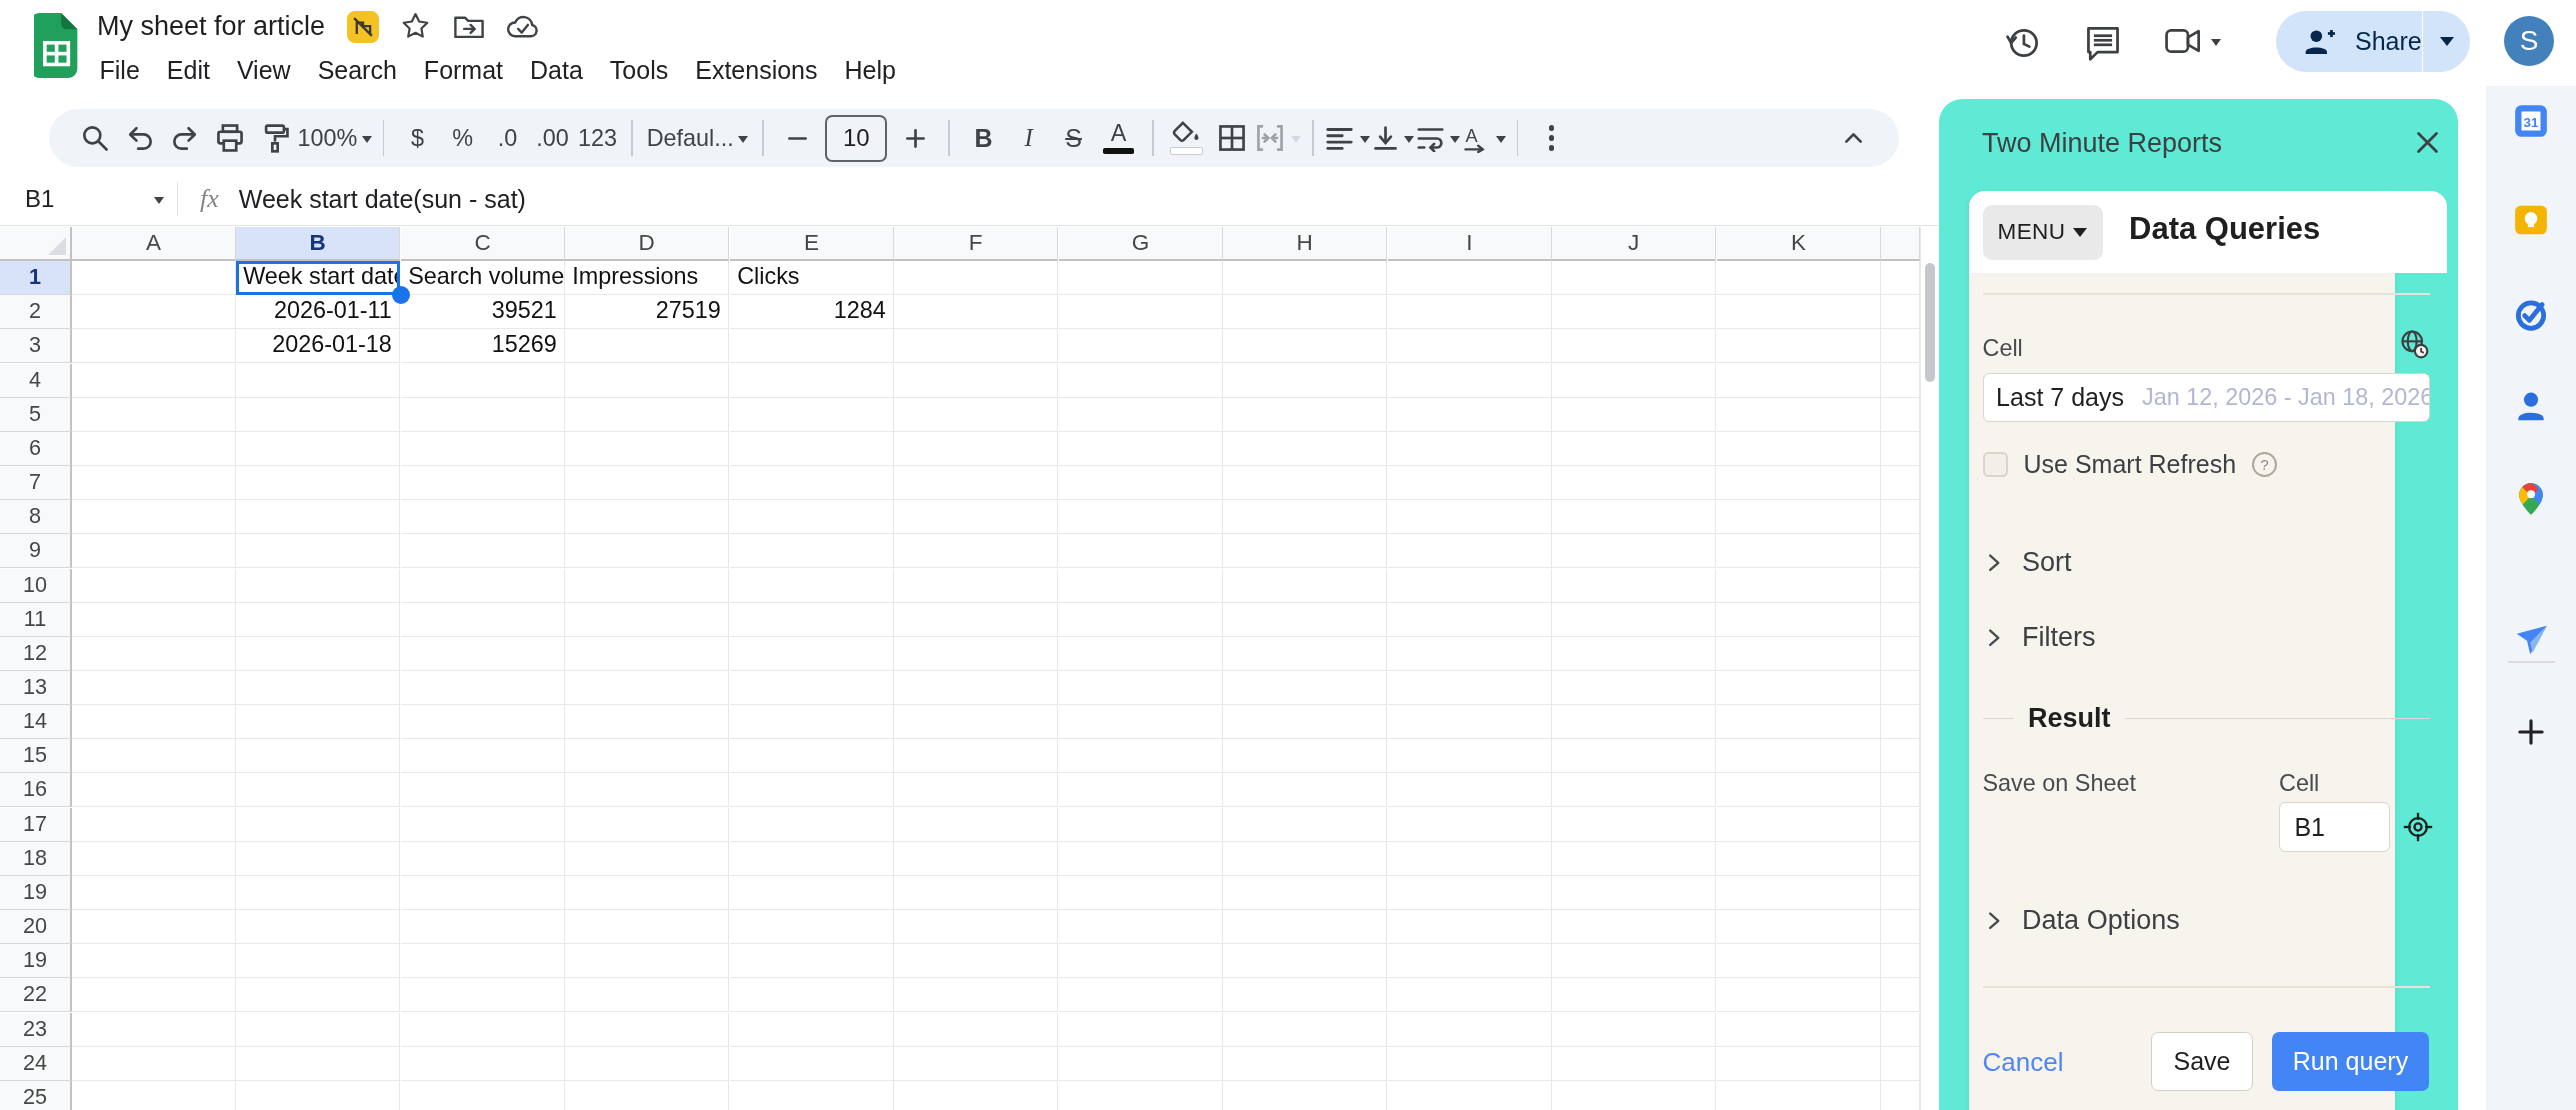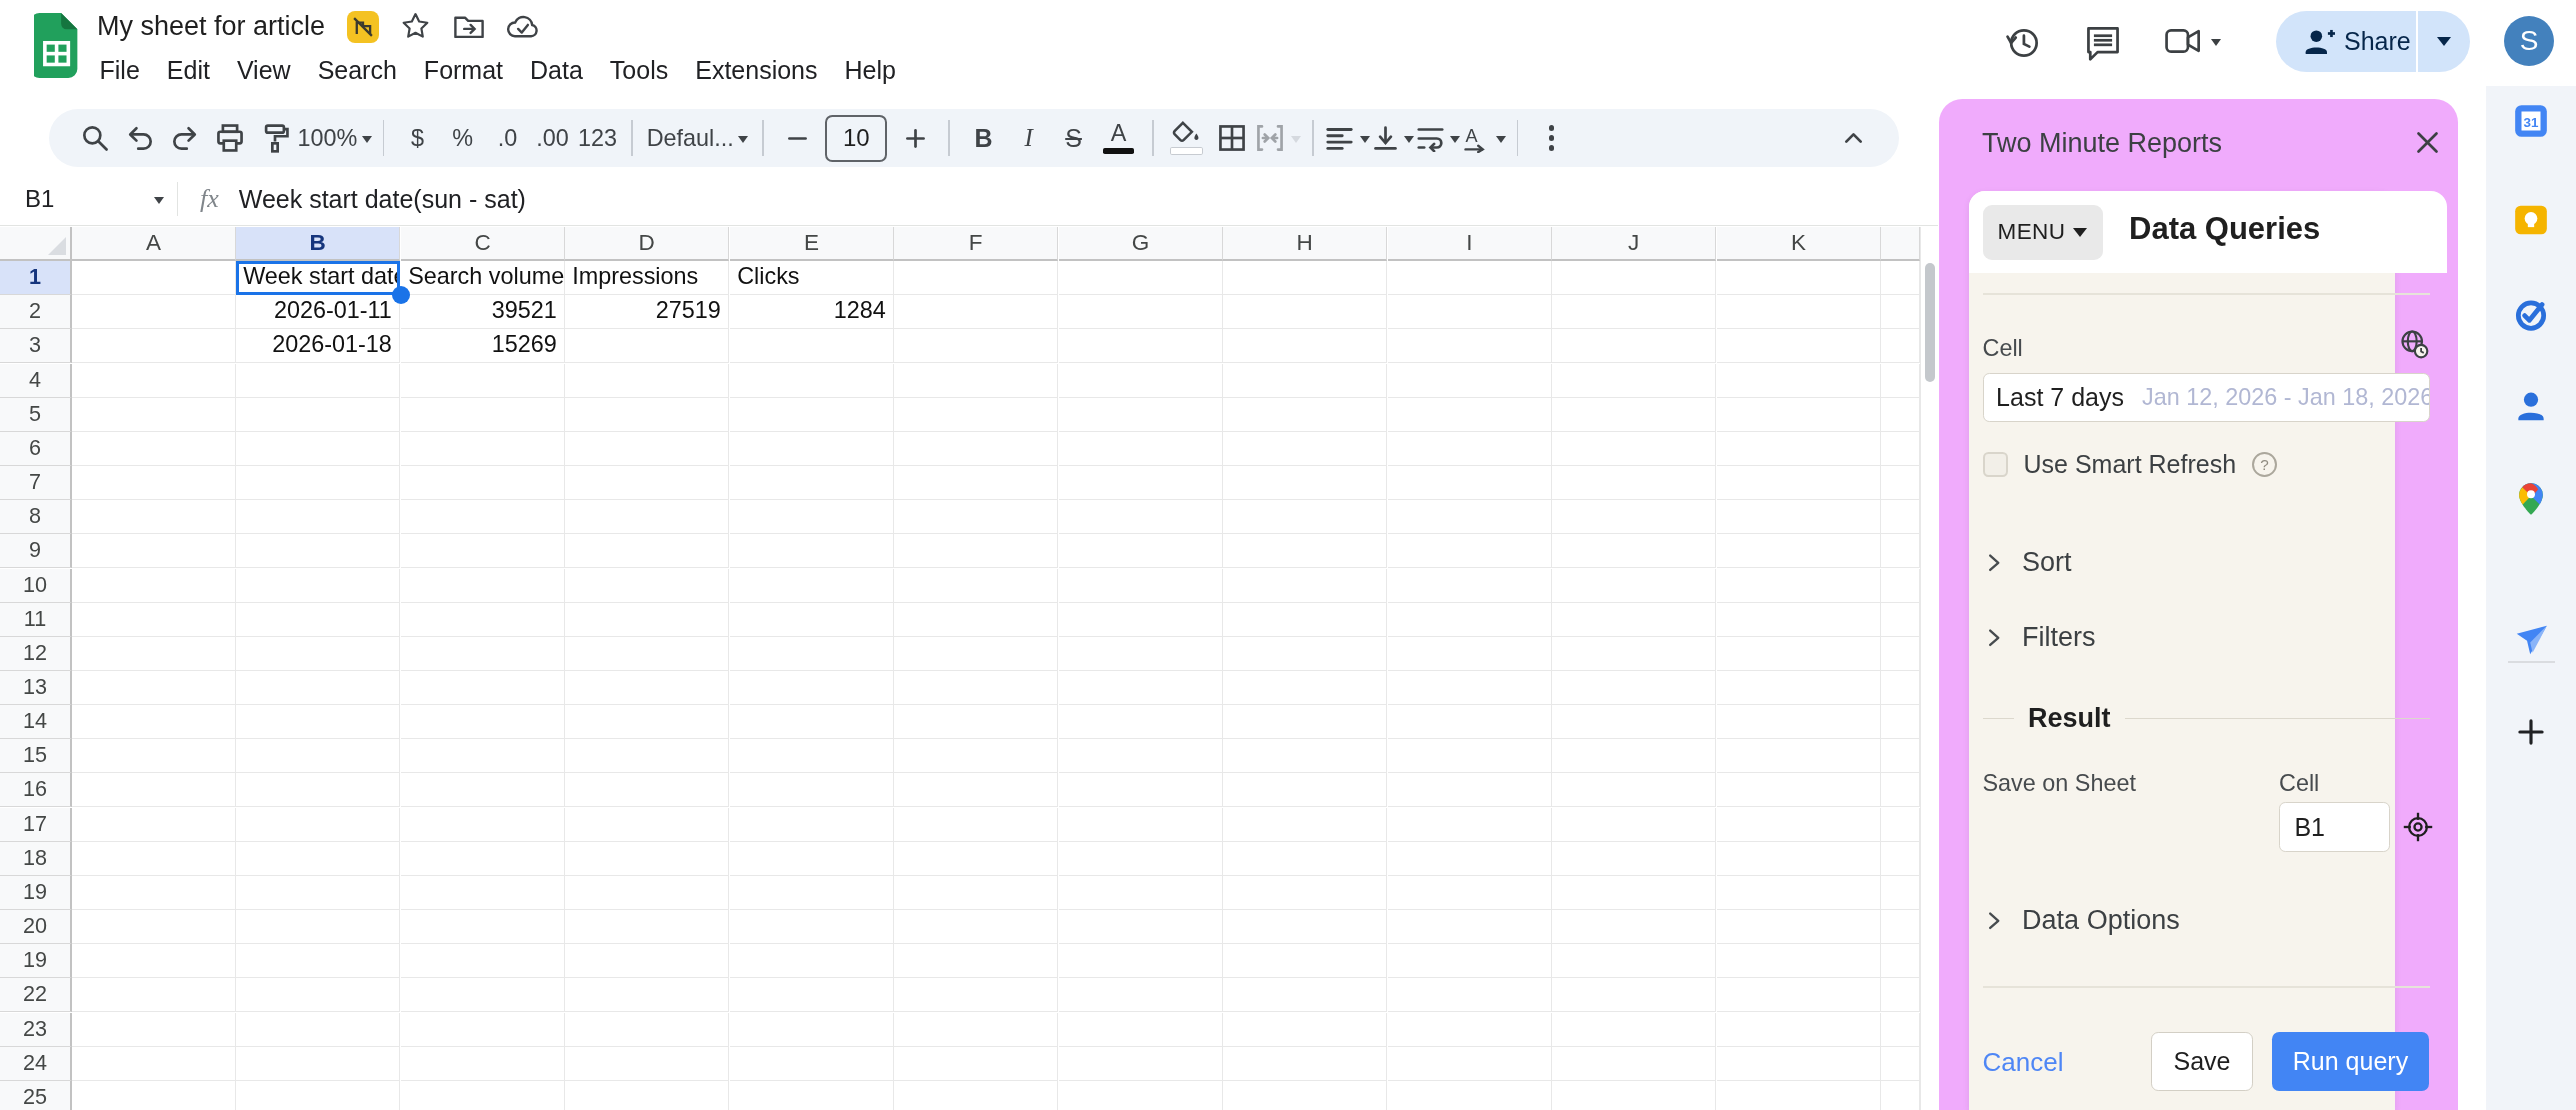--- a/index.html
+++ b/index.html
@@ -10,21 +10,21 @@
   
   #topbar{position:absolute;left:0;top:0;width:2576px;height:108px;background:#fff}
   #sheets-logo{position:absolute;left:34px;top:12.6px}
   #title-row{position:absolute;left:97px;top:10.8px;display:flex;align-items:center;gap:21.6px}
   #doc-title{font-size:27px;color:#1f1f1f}
   .title-ic{display:flex;align-items:center;justify-content:center}
   #menubar{position:absolute;left:86px;top:50px;display:flex;align-items:center}
   .menu-item{font-size:25px;color:#202124;padding:3.6px 13.5px;border-radius:7.2px;line-height:32px}
   .tr-ic{position:absolute;top:23.4px}
   #share-pill{position:absolute;left:2276px;top:10.8px;width:194px;height:61px;background:#d2e4fa;border-radius:31px;display:flex;align-items:center}
-  #share-main{display:flex;align-items:center;gap:9px;padding-left:27px;flex:1}
+  #share-main{display:flex;align-items:center;gap:20px;padding-left:27px;flex:1}
   #share-label{font-size:25px;font-weight:500;color:#06264a}
   #share-sep{width:1.8px;height:61px;background:#fff}
   #share-caret{width:52px;display:flex;justify-content:center}
   .caret-dn{width:0;height:0;border:7.2px solid transparent;border-top:9px solid #06264a;margin-top:8px}
   #avatar{position:absolute;left:2504px;top:16px;width:50px;height:50px;border-radius:50%;background:#4381bd;color:#fff;font-size:28px;display:flex;align-items:center;justify-content:center}
 
   
   #toolbar{position:absolute;left:49px;top:109px;width:1850px;height:58px;background:#f0f4f9;border-radius:30px;display:flex;align-items:center;padding:0 23.4px;box-sizing:border-box}
   .tbtn{min-width:45px;height:47px;display:flex;align-items:center;justify-content:center;gap:4.5px;border-radius:7.2px;color:#3f4347;font-size:23.4px}
   .tdiv{width:1.8px;height:36px;background:#c6cbd2;margin:0 10.8px}
@@ -56,21 +56,21 @@
   .rh{position:absolute;left:0;width:72px;height:34px;background:#f8f9fa;border-right:2.7px solid #c2c2c2;border-bottom:1.8px solid #d8d8d8;box-sizing:border-box;text-align:center;font-size:21.6px;line-height:32px;color:#444746}
   .selh{background:#d8e2f9 !important;color:#15357d !important;font-weight:700}
   #corner{position:absolute;left:0;top:0;width:72px;height:34px;background:#f8f9fa;border-right:2.7px solid #c2c2c2;border-bottom:2.7px solid #c2c2c2;box-sizing:border-box}
   #corner i{position:absolute;right:4.5px;bottom:4.5px;width:0;height:0;border-left:18px solid transparent;border-bottom:18px solid #dadde1}
   .selbox{position:absolute;border:3.6px solid #1a73e8;box-sizing:border-box;pointer-events:none}
   .selhandle{position:absolute;width:18px;height:18px;border-radius:50%;background:#1a73e8}
   #vscroll{position:absolute;left:1920px;top:0;width:18px;height:884px;background:#fff;border-left:1.8px solid #e8e8e8;box-sizing:border-box}
   #vthumb{position:absolute;left:3.6px;top:36px;width:10.8px;height:119px;border-radius:6.3px;background:#c4c8cc}
 
   
-  #panel{position:absolute;left:1939px;top:99px;width:519px;height:1012px;background:#f0abfc;border-radius:23.4px 23.4px 0 0}
+  #panel{position:absolute;left:1939px;top:99px;width:519px;height:1012px;background:#5eead4;border-radius:23.4px 23.4px 0 0}
   #panel-title{position:absolute;left:43px;top:29px;font-size:27px;color:#3c4043}
   #panel-close{position:absolute;left:475px;top:30px;width:27px;height:27px}
   #card{position:absolute;left:30px;top:92px;width:426px;height:920px;background:#f7f4ed;border-radius:16px 16px 0 0;box-shadow:0 2.7px 7.2px rgba(0,0,0,.07)}
   #card-head{position:absolute;left:0;top:0;width:478px;height:82px;background:#fff;border-radius:16px 16px 0 0}
   #menu-btn{position:absolute;left:13.5px;top:13.5px;width:120px;height:55px;background:#e9e9e9;border-radius:9px;display:flex;align-items:center;justify-content:center;gap:8px;font-size:22.5px;color:#1f1f1f;letter-spacing:0.4px}
   #menu-btn .car{border-top-color:#1f1f1f;border-width:7.2px;border-top-width:9px}
   #card-heading{position:absolute;left:160px;top:20px;font-size:31px;font-weight:700;color:#1f1f1f}
   .hr1{position:absolute;left:13.5px;width:447px;height:1.8px;background:#e6e3d9}
   .flabel{position:absolute;font-size:23.4px;color:#474b4e}
   #date-input{position:absolute;left:13.5px;top:182px;width:447px;height:49px;background:#fff;border:1.8px solid #d8d4ca;border-radius:6.3px;box-sizing:border-box;display:flex;align-items:center;gap:18px;padding:0 12.6px;white-space:nowrap;overflow:hidden}

